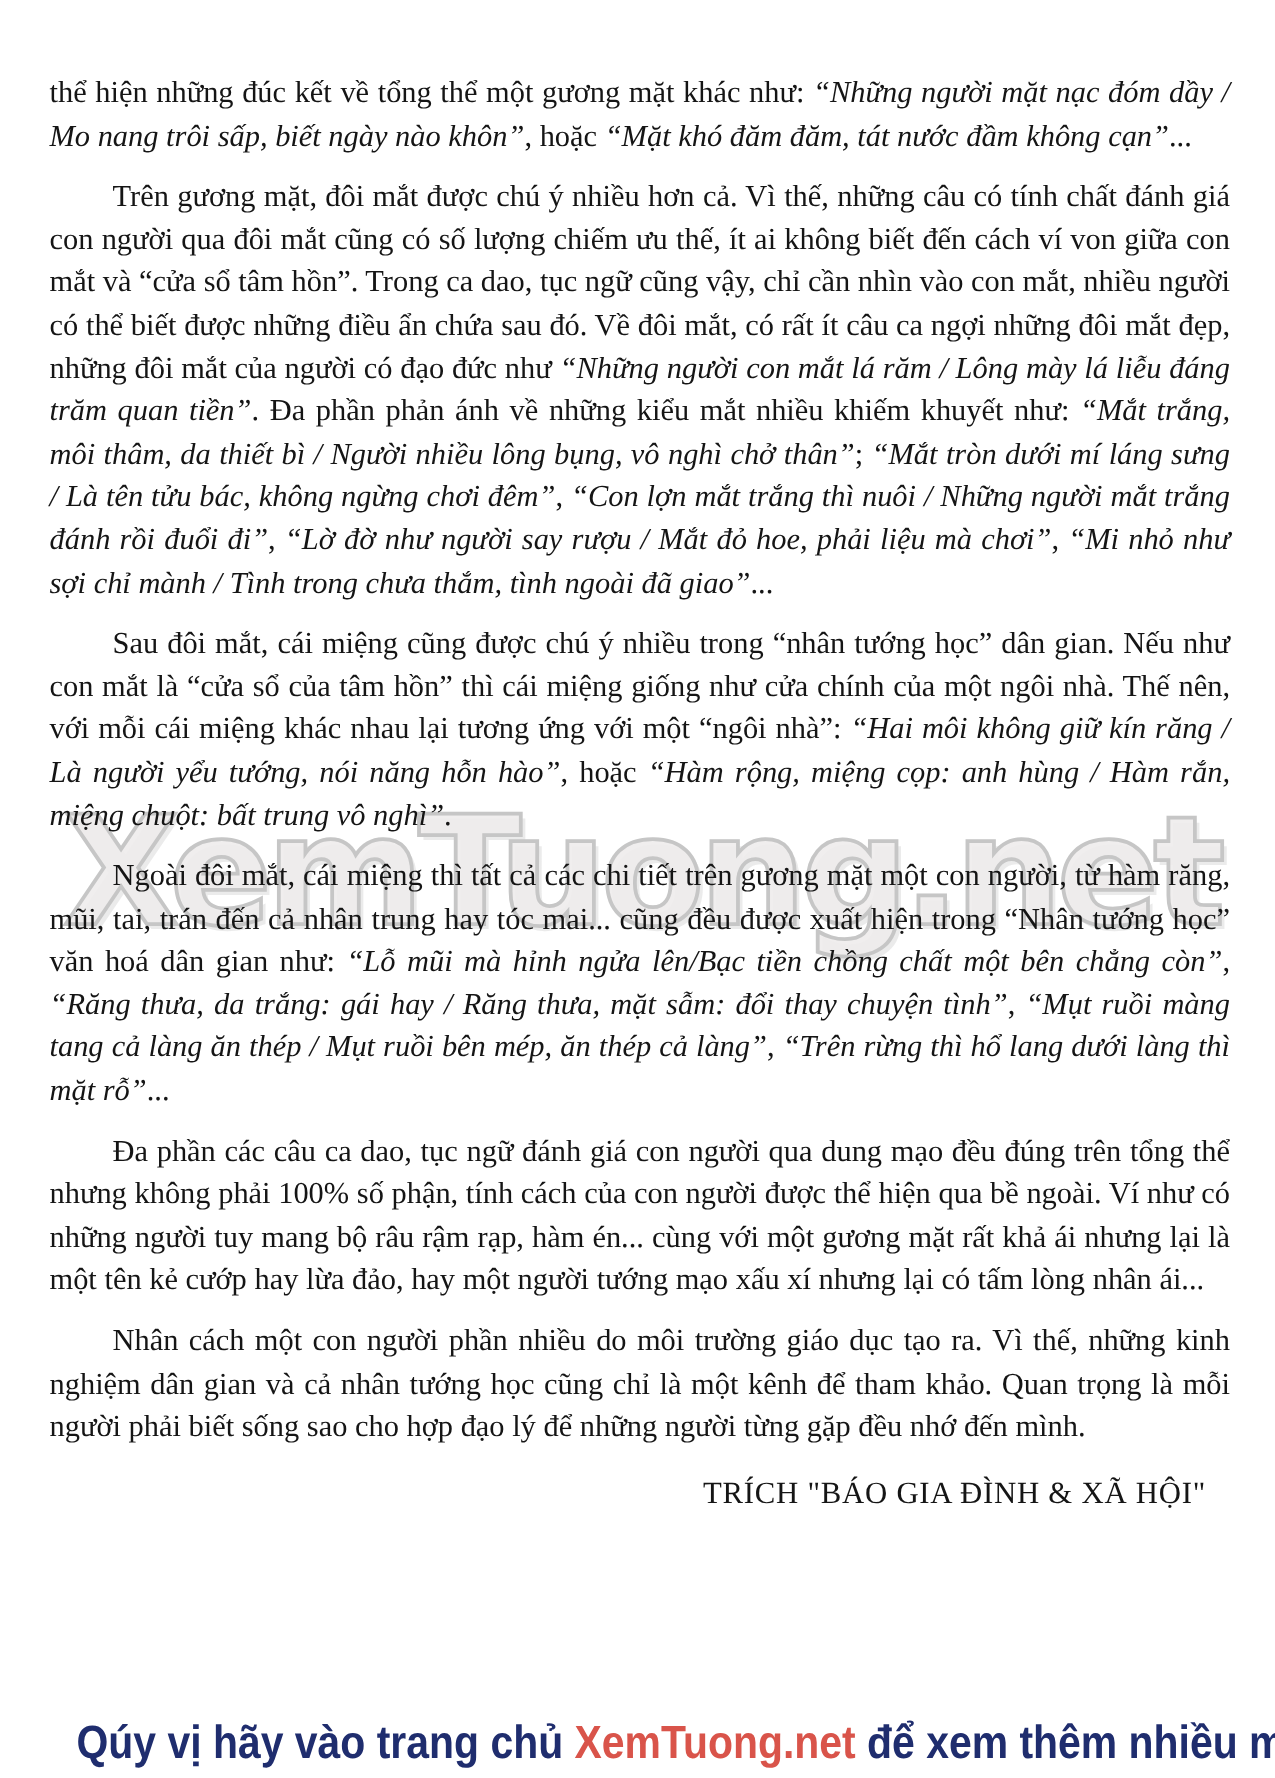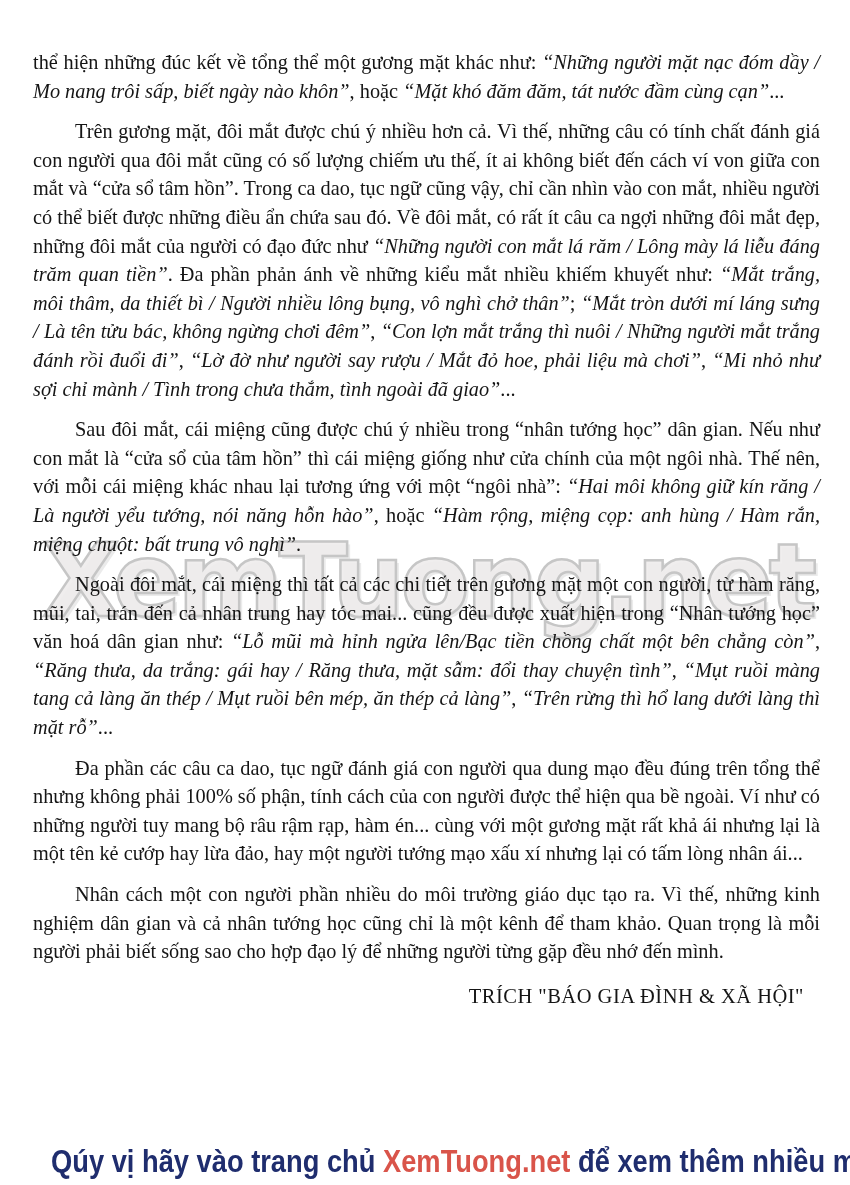--- a/index.html
+++ b/index.html
@@ -71,21 +71,21 @@
 </style>
 </head>
 <body>
 
 <div class="page">
 
   <div class="watermark">XemTuong.net</div>
 
   <div class="content">
     <div id="paragraphs">
-        <p class="no-indent"><span>thể hiện những đúc kết về tổng thể một gương mặt khác như: </span><span class="it">“Những người mặt nạc đóm dầy / Mo nang trôi sấp, biết ngày nào khôn”</span><span>, hoặc </span><span class="it">“Mặt khó đăm đăm, tát nước đầm cùng cạn”</span><span>...</span></p>
+        <p class="no-indent"><span>thể hiện những đúc kết về tổng thể một gương mặt khác như: </span><span class="it">“Những người mặt nạc đóm dầy / Mo nang trôi sấp, biết ngày nào khôn”</span><span>, hoặc </span><span class="it">“Mặt khó đăm đăm, tát nước đầm không cạn”</span><span>...</span></p>
         <p><span>Trên gương mặt, đôi mắt được chú ý nhiều hơn cả. Vì thế, những câu có tính chất đánh giá con người qua đôi mắt cũng có số lượng chiếm ưu thế, ít ai không biết đến cách ví von giữa con mắt và “cửa sổ tâm hồn”. Trong ca dao, tục ngữ cũng vậy, chỉ cần nhìn vào con mắt, nhiều người có thể biết được những điều ẩn chứa sau đó. Về đôi mắt, có rất ít câu ca ngợi những đôi mắt đẹp, những đôi mắt của người có đạo đức như </span><span class="it">“Những người con mắt lá răm / Lông mày lá liễu đáng trăm quan tiền”</span><span>. Đa phần phản ánh về những kiểu mắt nhiều khiếm khuyết như: </span><span class="it">“Mắt trắng, môi thâm, da thiết bì / Người nhiều lông bụng, vô nghì chở thân”</span><span>; </span><span class="it">“Mắt tròn dưới mí láng sưng / Là tên tửu bác, không ngừng chơi đêm”</span><span>, </span><span class="it">“Con lợn mắt trắng thì nuôi / Những người mắt trắng đánh rồi đuổi đi”</span><span>, </span><span class="it">“Lờ đờ như người say rượu / Mắt đỏ hoe, phải liệu mà chơi”</span><span>, </span><span class="it">“Mi nhỏ như sợi chỉ mành / Tình trong chưa thắm, tình ngoài đã giao”</span><span>...</span></p>
         <p><span>Sau đôi mắt, cái miệng cũng được chú ý nhiều trong “nhân tướng học” dân gian. Nếu như con mắt là “cửa sổ của tâm hồn” thì cái miệng giống như cửa chính của một ngôi nhà. Thế nên, với mỗi cái miệng khác nhau lại tương ứng với một “ngôi nhà”: </span><span class="it">“Hai môi không giữ kín răng / Là người yểu tướng, nói năng hỗn hào”</span><span>, hoặc </span><span class="it">“Hàm rộng, miệng cọp: anh hùng / Hàm rắn, miệng chuột: bất trung vô nghì”</span><span>.</span></p>
         <p><span>Ngoài đôi mắt, cái miệng thì tất cả các chi tiết trên gương mặt một con người, từ hàm răng, mũi, tai, trán đến cả nhân trung hay tóc mai... cũng đều được xuất hiện trong “Nhân tướng học” văn hoá dân gian như: </span><span class="it">“Lỗ mũi mà hỉnh ngửa lên/Bạc tiền chồng chất một bên chẳng còn”</span><span>, </span><span class="it">“Răng thưa, da trắng: gái hay / Răng thưa, mặt sẫm: đổi thay chuyện tình”</span><span>, </span><span class="it">“Mụt ruồi màng tang cả làng ăn thép / Mụt ruồi bên mép, ăn thép cả làng”</span><span>, </span><span class="it">“Trên rừng thì hổ lang dưới làng thì mặt rỗ”</span><span>...</span></p>
         <p><span>Đa phần các câu ca dao, tục ngữ đánh giá con người qua dung mạo đều đúng trên tổng thể nhưng không phải 100% số phận, tính cách của con người được thể hiện qua bề ngoài. Ví như có những người tuy mang bộ râu rậm rạp, hàm én... cùng với một gương mặt rất khả ái nhưng lại là một tên kẻ cướp hay lừa đảo, hay một người tướng mạo xấu xí nhưng lại có tấm lòng nhân ái...</span></p>
         <p><span>Nhân cách một con người phần nhiều do môi trường giáo dục tạo ra. Vì thế, những kinh nghiệm dân gian và cả nhân tướng học cũng chỉ là một kênh để tham khảo. Quan trọng là mỗi người phải biết sống sao cho hợp đạo lý để những người từng gặp đều nhớ đến mình.</span></p>
       </div>
     <div class="citation">TRÍCH "BÁO GIA ĐÌNH &amp; XÃ HỘI"</div>
   </div>
 
   <div class="footer"><span>Qúy vị hãy vào trang chủ </span><span class="brand">XemTuong.net</span><span> để xem thêm nhiều mục hay khác</span></div>

